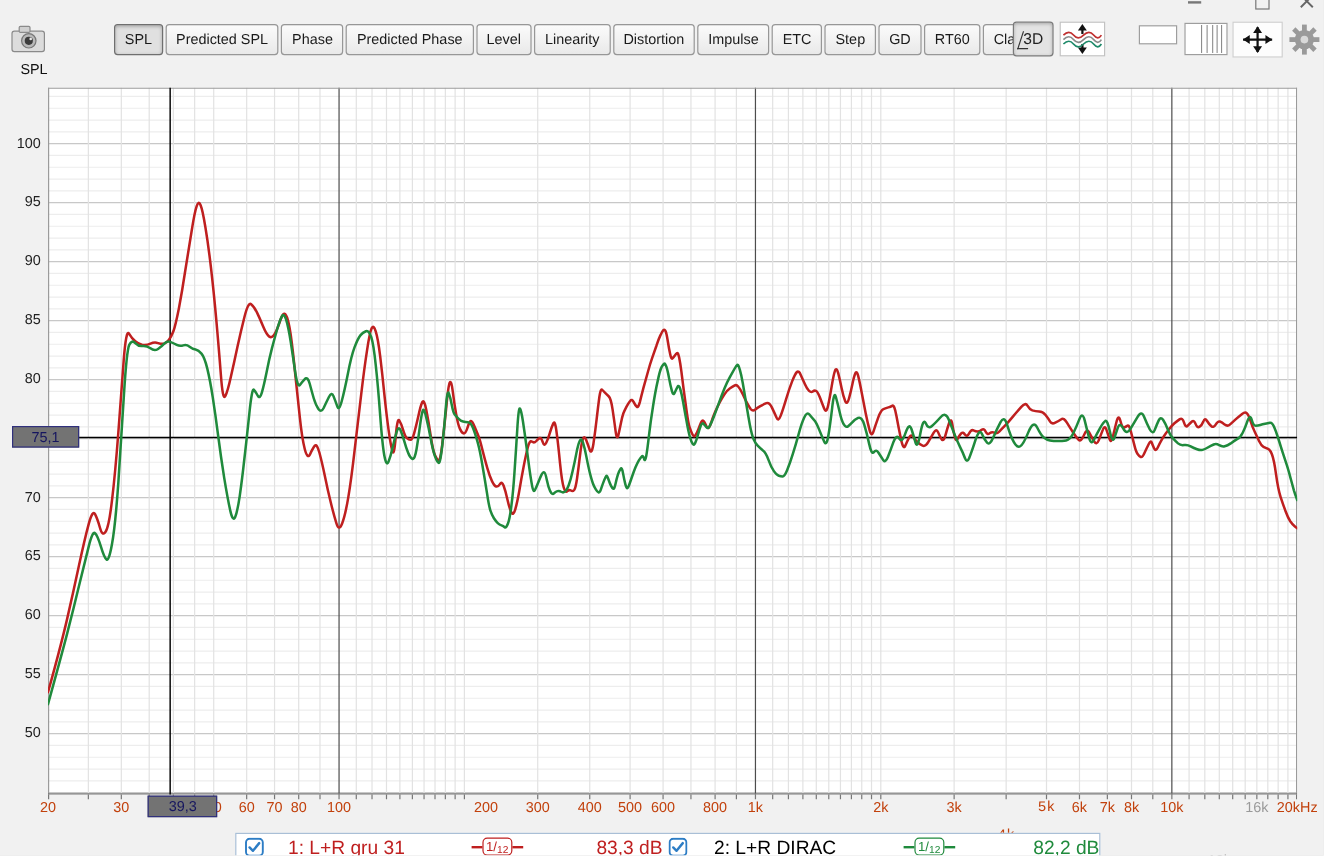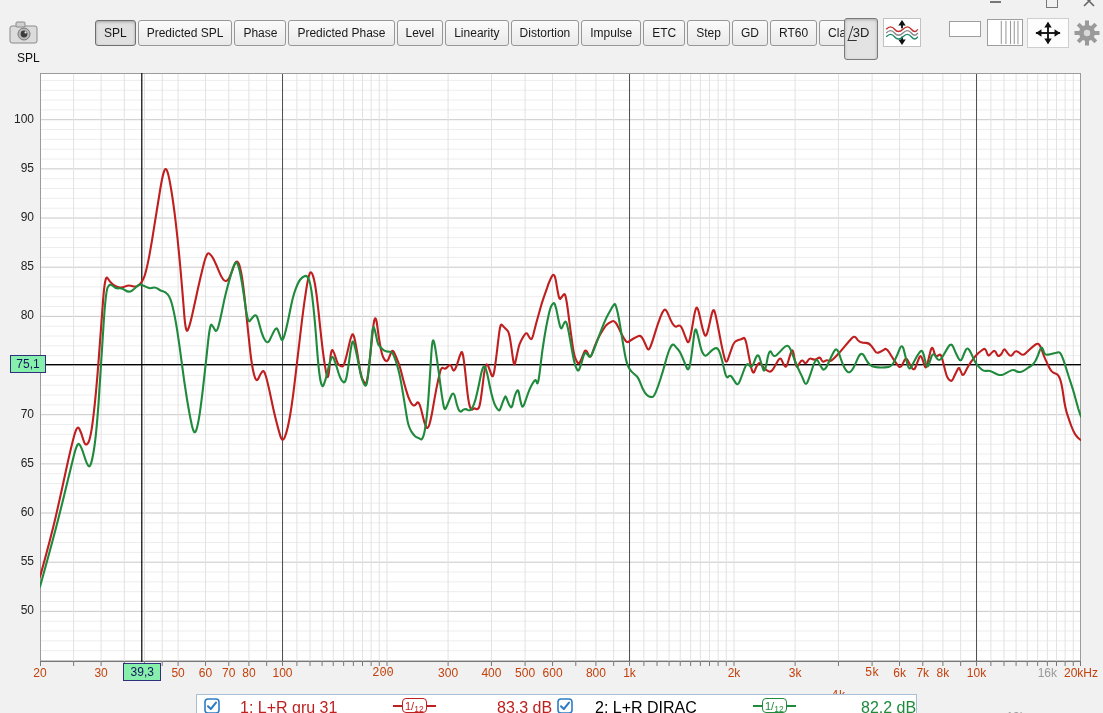--- a/index.html
+++ b/index.html
@@ -15,36 +15,36 @@
   #camera-btn{position:absolute;left:8px;top:19px;width:32px;height:26px;cursor:pointer;}
 
   
   #tabs{position:absolute;left:95px;top:20px;display:flex;}
   .tab{height:24px;line-height:24px;padding:0 8px;margin-right:2px;font-size:12px;color:#1a1a1a;
        background:linear-gradient(#fbfbfb,#e9e9e9);border:1px solid #979797;border-radius:3px;white-space:nowrap;}
   .tab.selected{background:#e0e0e0;border-color:#6f6f6f;box-shadow:inset 0 1px 3px rgba(0,0,0,.28);}
 
   
   .ricon{position:absolute;box-sizing:border-box;}
-  #btn-3d{left:844px;top:18px;width:34px;height:42px;background:#e3e3e3;border:1px solid #7a7a7a;border-radius:3px;
+  #btn-3d{left:844px;top:18px;width:34px;height:29px;background:#e3e3e3;border:1px solid #7a7a7a;border-radius:3px;
           box-shadow:inset 0 1px 3px rgba(0,0,0,.25);font-size:13px;color:#222;text-align:center;line-height:27px;}
   #btn-3d .axis{position:absolute;left:5px;top:7px;width:8px;height:14px;border-left:1px solid #333;border-bottom:1px solid #333;transform:skewX(-18deg);}
   #icon-waves{left:883px;top:18px;width:38px;height:29px;background:#fff;border:1px solid #c2c2c2;}
   #icon-blankbox{left:949px;top:21px;width:32px;height:16px;background:#fff;border:1px solid #9e9e9e;}
   #icon-bands{left:987px;top:19px;width:36px;height:27px;background:#fff;border:1px solid #9e9e9e;}
   #icon-pan{left:1027px;top:18px;width:42px;height:30px;background:#fdfdfd;border:1px solid #cfcfcf;}
   #icon-gear{left:1073px;top:19px;width:28px;height:28px;}
 
   
   #spl-axis-title{position:absolute;left:17px;top:51px;font-size:12px;color:#111;}
   .ylab{position:absolute;width:30px;text-align:right;font-size:12px;color:#222;}
   .xlab{position:absolute;width:44px;text-align:center;font-size:12px;color:#c2410c;}
   .xlab.muted{color:#9a9a9a;}
-  .cursorbox{position:absolute;background:#86efac;border:1px solid #30307c;color:#15155f;font-size:12px;
-             padding:0 3px;height:16px;line-height:16px;text-align:center;}
+  .cursorbox{position:absolute;background:#737373;border:1px solid #30307c;color:#15155f;font-size:12px;
+             padding:0 13px;height:16px;line-height:16px;text-align:center;}
 
   #plot-wrap{position:absolute;left:40px;top:73px;width:1041px;height:594px;}
 
   
   #legend{position:absolute;left:196px;top:694px;width:719px;height:26px;background:#fff;border:1px solid #a9bfd6;}
   .lg-label,.lg-value{position:absolute;top:4px;font-size:16px;white-space:nowrap;margin-left:16px;}
   .lg-badge{position:absolute;top:3px;display:flex;align-items:center;}
   .sm-dash{display:inline-block;width:9px;height:2px;background:currentColor;}
   .sm-box{display:inline-block;border:1.6px solid currentColor;border-radius:4px;padding:0 2px;height:13px;line-height:12px;background:#fff;}
   .sm-one{font-size:11px;}
@@ -332,21 +332,21 @@
       <div class="ylab" style="left: 4px; top: 603.36px;">50</div>
     </div>
   <div id="x-labels">
       <div class="xlab" style="left: 18px; top: 666px;">20</div>
       <div class="xlab" style="left: 79.1037px; top: 666px;">30</div>
       <div class="xlab" style="left: 156.085px; top: 666px;">50</div>
       <div class="xlab" style="left: 183.561px; top: 666px;">60</div>
       <div class="xlab" style="left: 206.792px; top: 666px;">70</div>
       <div class="xlab" style="left: 226.915px; top: 666px;">80</div>
       <div class="xlab" style="left: 260.543px; top: 666px;">100</div>
-      <div class="xlab" style="left: 361px; top: 666px; font-family: Liberation Mono, monospace;">200</div>
+      <div class="xlab" style="left: 383px; top: 666px;">200</div>
       <div class="xlab" style="left: 426.104px; top: 666px;">300</div>
       <div class="xlab" style="left: 469.457px; top: 666px;">400</div>
       <div class="xlab" style="left: 503.085px; top: 666px;">500</div>
       <div class="xlab" style="left: 530.561px; top: 666px;">600</div>
       <div class="xlab" style="left: 573.915px; top: 666px;">800</div>
       <div class="xlab" style="left: 607.543px; top: 666px;">1k</div>
       <div class="xlab" style="left: 712px; top: 666px;">2k</div>
       <div class="xlab" style="left: 773.104px; top: 666px;">3k</div>
       <div class="xlab" style="left: 816.457px; top: 689px; font-family: Liberation Mono, monospace;">4k</div>
       <div class="xlab" style="left: 850.085px; top: 666px; font-family: Liberation Mono, monospace;">5k</div>

